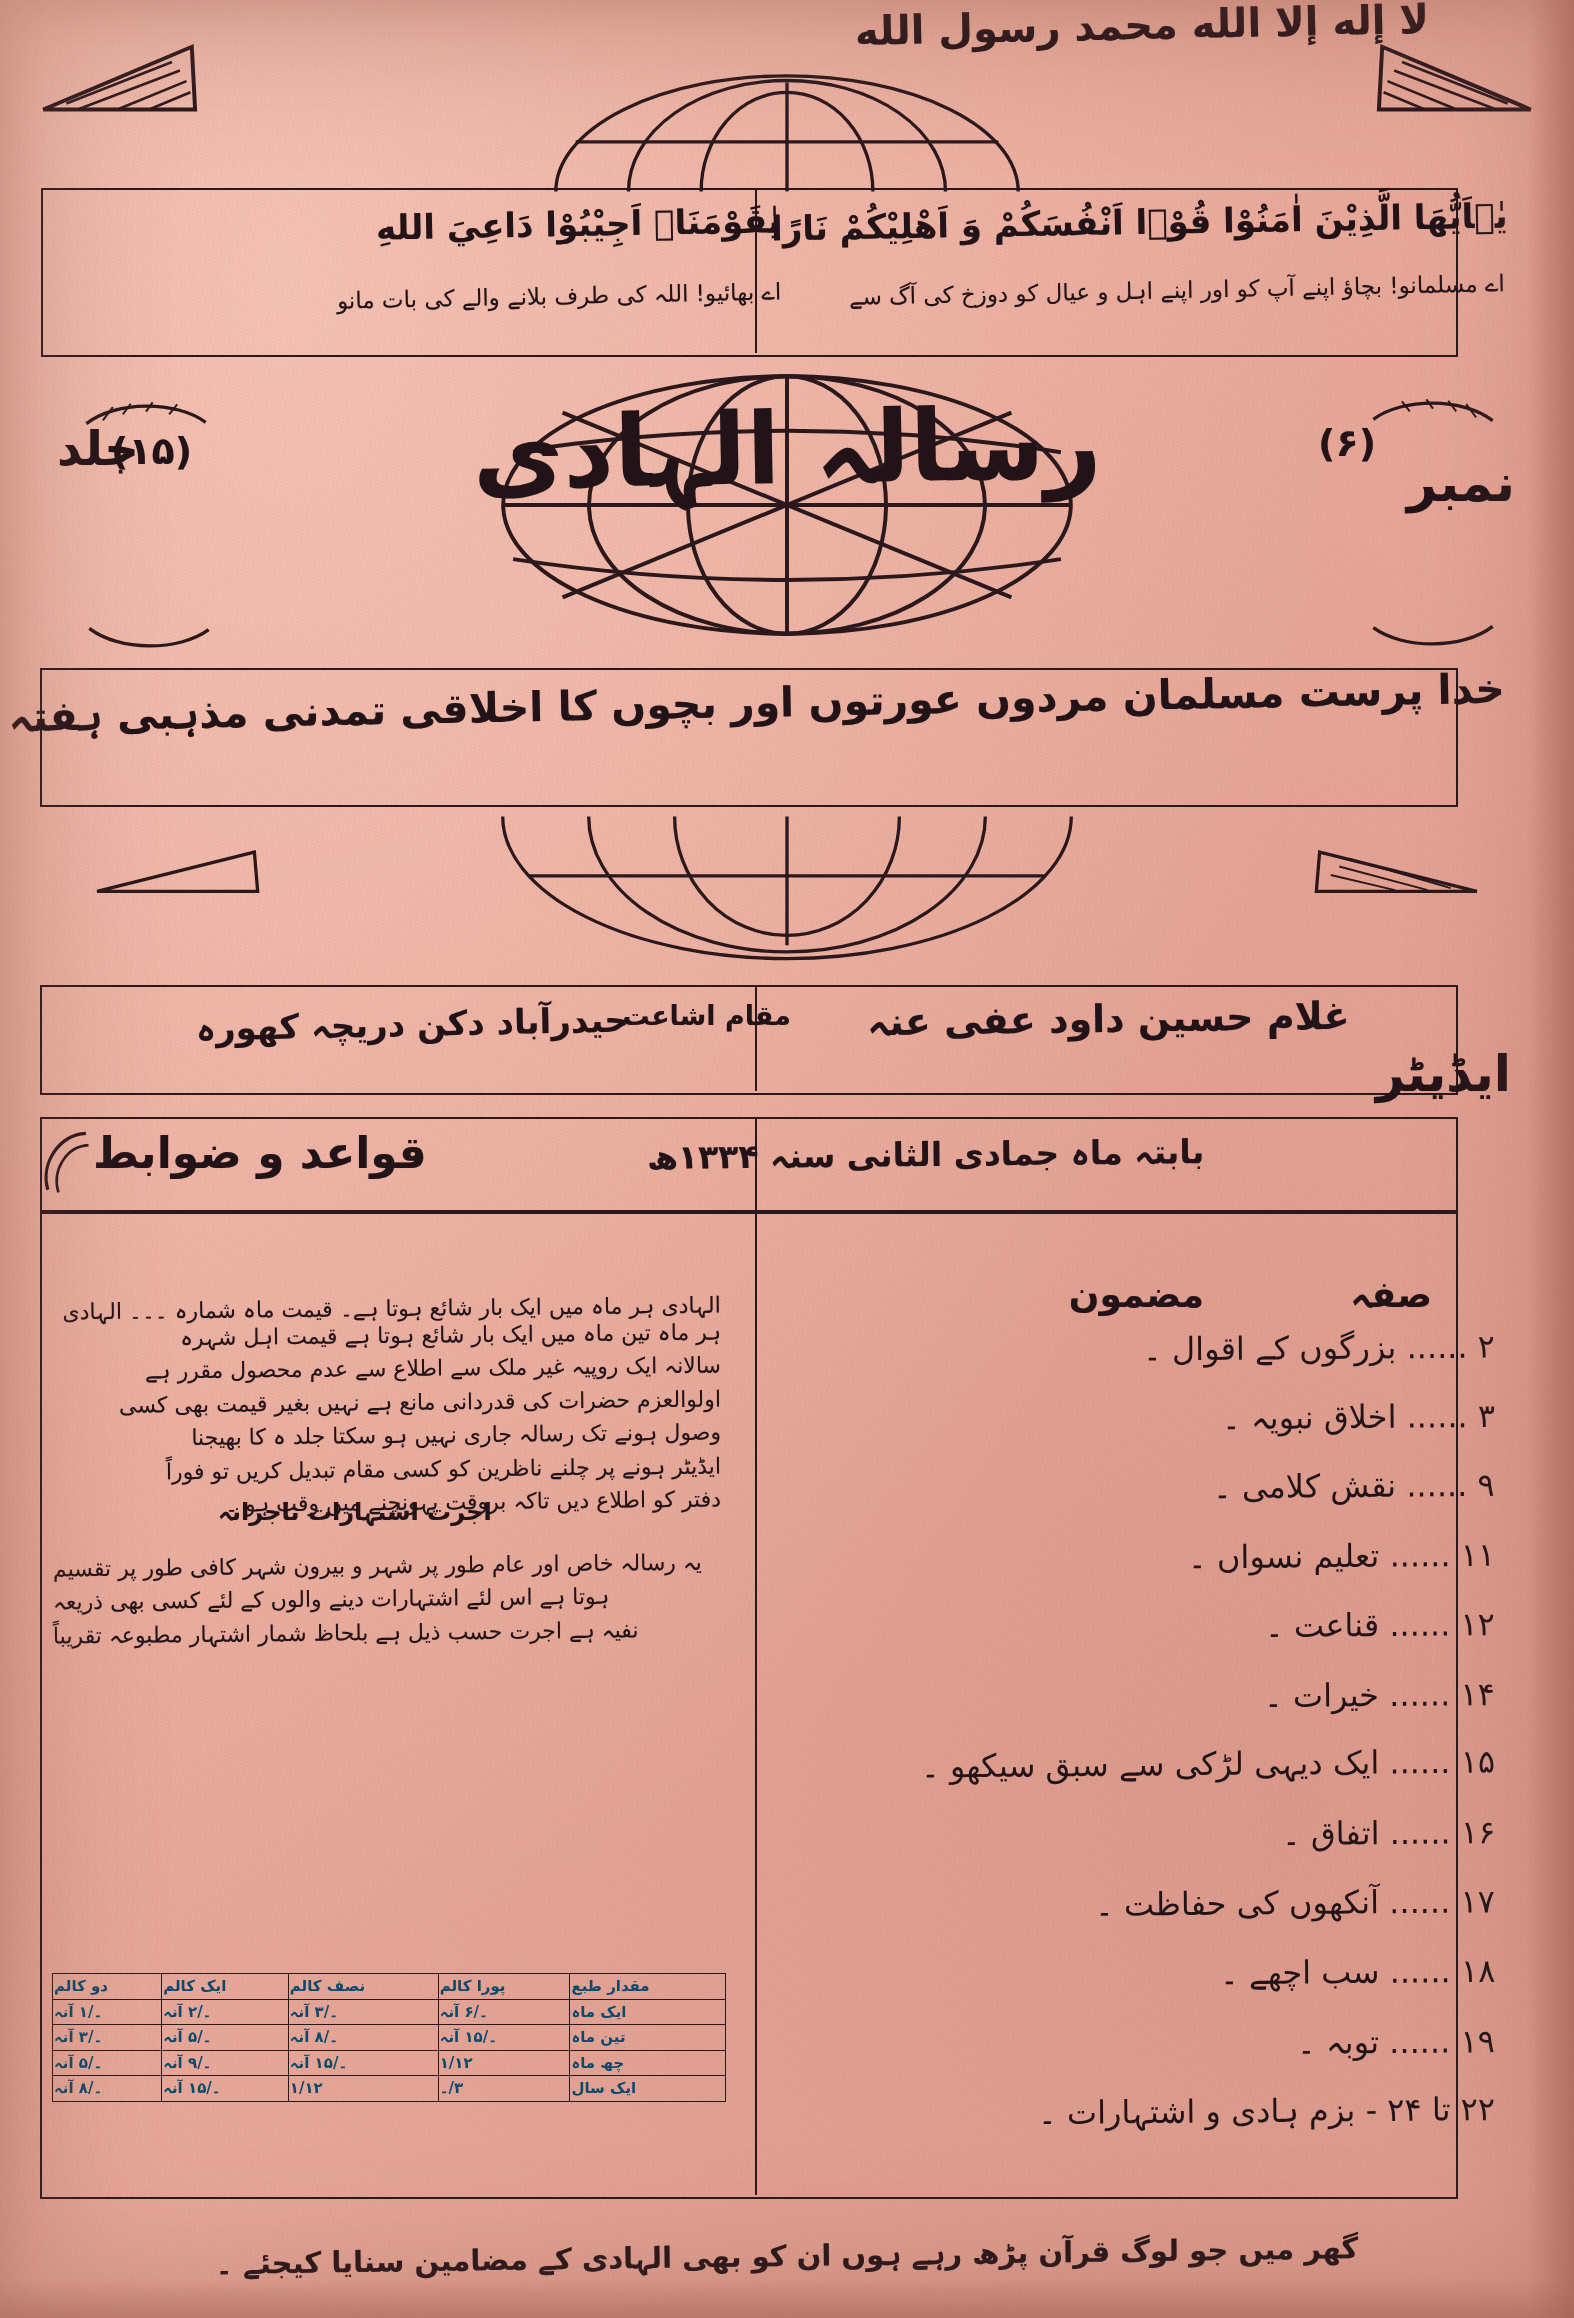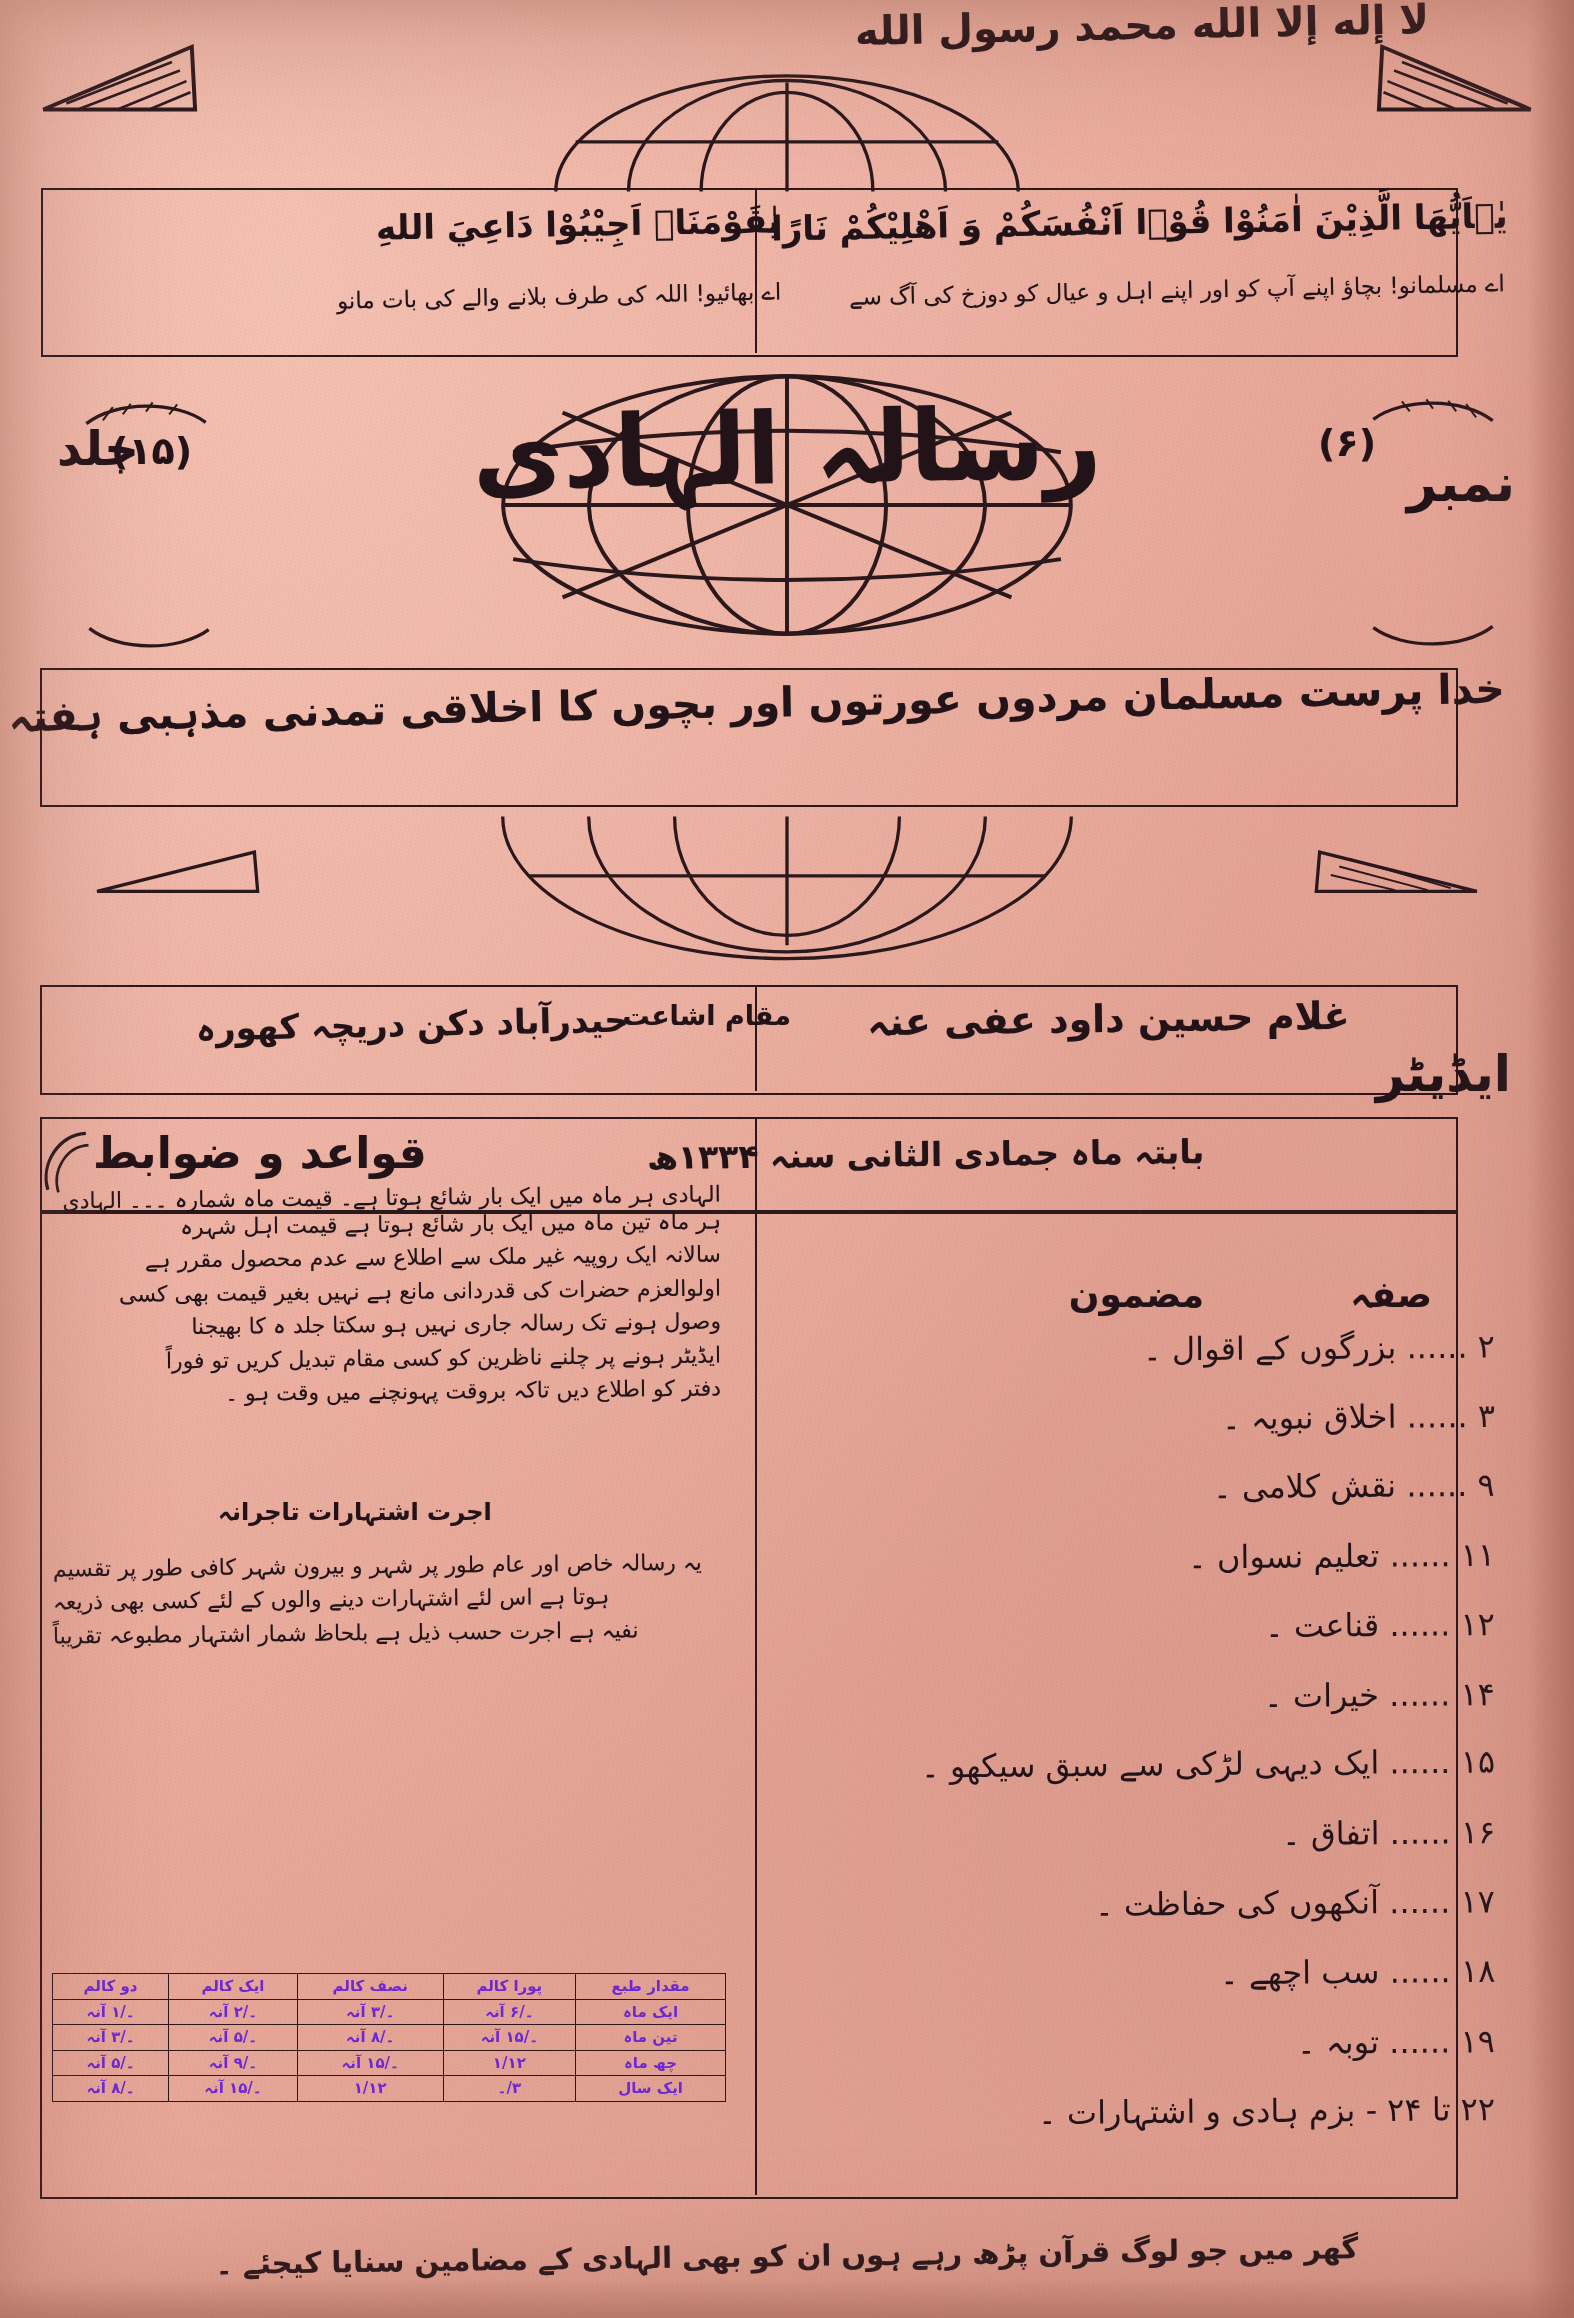--- a/index.html
+++ b/index.html
@@ -37,22 +37,22 @@
   
   .frame{position:absolute;border:2px solid #2a181d;}
   .vline{position:absolute;background:#2a181d;width:2px;}
 
   
   .globe{position:absolute;pointer-events:none;}
 
   
   table.rates{position:absolute;border-collapse:collapse;direction:rtl;}
   table.rates td,table.rates th{
-    border:1.3px solid #2a181d;color:#6d28d9;text-align:center;
-    font-size:15px;padding:4px 14px;font-weight:600;line-height:1.1;}
+    border:1.3px solid #2a181d;color:#0c4a6e;text-align:left;
+    font-size:15px;padding:4px 1px;font-weight:600;line-height:1.1;}
   table.rates th{font-size:15px;}
 
   
   .toc-row{position:absolute;white-space:nowrap;color:#221319;}
   .dots{letter-spacing:2px;}
 </style>
 </head>
 <body>
 
 <div class="page">
@@ -200,21 +200,21 @@
       <div class="toc-row" style="top: 1606px; right: 79px; font-size: 32px; direction: rtl; transform: rotate(-0.5deg);"><span>۱۲</span><span class="dots"> ...... </span><span>قناعت ۔</span></div>
       <div class="toc-row" style="top: 1676px; right: 79px; font-size: 32px; direction: rtl; transform: rotate(-0.5deg);"><span>۱۴</span><span class="dots"> ...... </span><span>خیرات ۔</span></div>
       <div class="toc-row" style="top: 1745px; right: 79px; font-size: 32px; direction: rtl; transform: rotate(-0.5deg);"><span>۱۵</span><span class="dots"> ...... </span><span>ایک دیہی لڑکی سے سبق سیکھو ۔</span></div>
       <div class="toc-row" style="top: 1814px; right: 79px; font-size: 32px; direction: rtl; transform: rotate(-0.5deg);"><span>۱۶</span><span class="dots"> ...... </span><span>اتفاق ۔</span></div>
       <div class="toc-row" style="top: 1884px; right: 79px; font-size: 32px; direction: rtl; transform: rotate(-0.5deg);"><span>۱۷</span><span class="dots"> ...... </span><span>آنکھوں کی حفاظت ۔</span></div>
       <div class="toc-row" style="top: 1953px; right: 79px; font-size: 32px; direction: rtl; transform: rotate(-0.5deg);"><span>۱۸</span><span class="dots"> ...... </span><span>سب اچھے ۔</span></div>
       <div class="toc-row" style="top: 2023px; right: 79px; font-size: 32px; direction: rtl; transform: rotate(-0.5deg);"><span>۱۹</span><span class="dots"> ...... </span><span>توبہ ۔</span></div>
       <div class="toc-row" style="top: 2092px; right: 79px; font-size: 32px; direction: rtl; transform: rotate(-0.5deg);"><span>۲۲ تا ۲۴</span><span class="dots"> - </span><span>بزم ہادی و اشتہارات ۔</span></div>
     </div>
 
-  <div id="rules-container" class="t wrapT" style="top:1185px;left:53px;width:668px;font-size:22px;text-align:right;direction:rtl;">
+  <div id="rules-container" class="t wrapT" style="top:1296px;left:53px;width:668px;font-size:22px;text-align:right;direction:rtl;">
       <div style="margin-bottom: 6.6px; transform: rotate(-0.6deg);">الہادی ہر ماہ میں ایک بار شائع ہوتا ہے۔ قیمت ماہ شمارہ ۔۔۔ الہادی ہر ماہ تین ماہ میں ایک بار شائع ہوتا ہے قیمت اہل شہرہ</div>
       <div style="margin-bottom: 6.6px; transform: rotate(-0.6deg);">سالانہ ایک روپیہ غیر ملک سے اطلاع سے عدم محصول مقرر ہے</div>
       <div style="margin-bottom: 6.6px; transform: rotate(-0.6deg);">اولوالعزم حضرات کی قدردانی مانع ہے نہیں بغیر قیمت بھی کسی</div>
       <div style="margin-bottom: 6.6px; transform: rotate(-0.6deg);">وصول ہونے تک رسالہ جاری نہیں ہو سکتا جلد ہ کا بھیجنا</div>
       <div style="margin-bottom: 6.6px; transform: rotate(-0.6deg);">ایڈیٹر ہونے پر چلنے ناظرین کو کسی مقام تبدیل کریں تو فوراً</div>
       <div style="margin-bottom: 6.6px; transform: rotate(-0.6deg);">دفتر کو اطلاع دیں تاکہ بروقت پہونچنے میں وقت ہو ۔</div>
     </div>
 
   <div class="t blk" style="top:1500px;left:218px;font-size:24px;">اجرت اشتہارات تاجرانہ</div>
 

